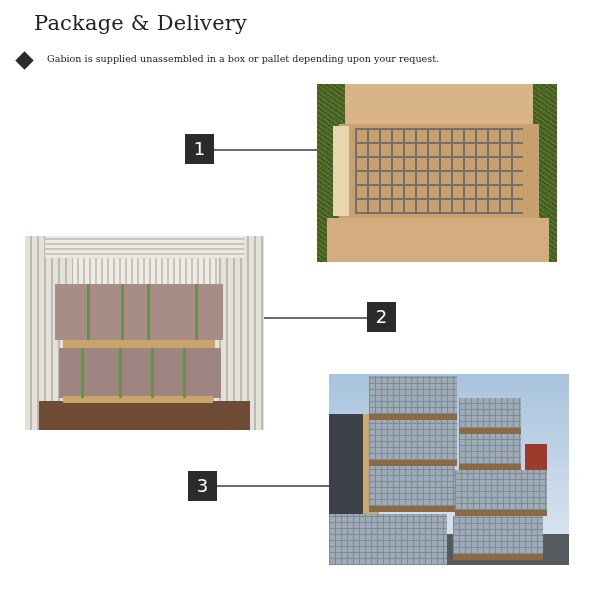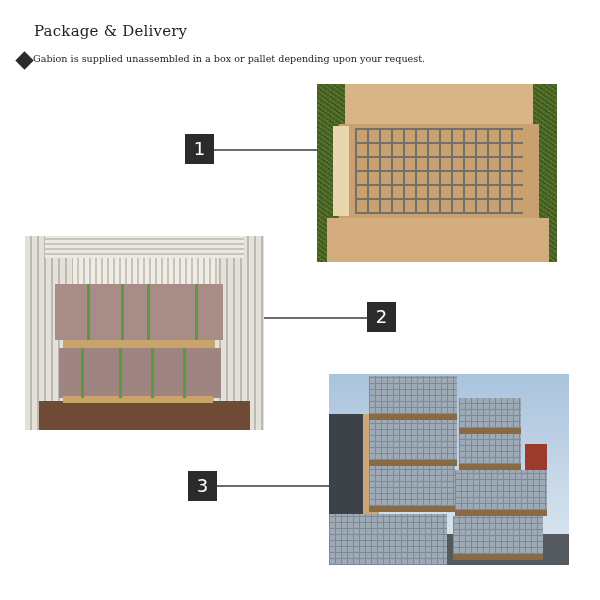--- a/index.html
+++ b/index.html
@@ -1,19 +1,19 @@
 <!DOCTYPE html>
 <html><head>
   <meta charset="utf-8">
   <style>
     html, body { margin:0; padding:0; background:#ffffff; }
     body { width:600px; height:600px; position:relative; overflow:hidden; font-family:"DejaVu Serif", serif; color:#222; }
-    .title { position:absolute; left:34px; top:11px; font-size:15px; color:#222; letter-spacing:0.2px;margin-top:11px; }
+    .title { position:absolute; left:34px; top:11px; font-size:21px; color:#222; letter-spacing:0.2px; }
     .bullet { position:absolute; left:18px; top:54px; width:13px; height:13px; background:#2b2b2b; transform:rotate(45deg); }
-    .desc { position:absolute; left:33px; top:53px; font-size:9.6px; color:#222; white-space:nowrap; }
+    .desc { position:absolute; left:47px; top:53px; font-size:9.6px; color:#222; white-space:nowrap; }
     .photo { position:absolute; overflow:hidden; }
     .badge { position:absolute; width:29px; height:30px; background:#2b2b2b; color:#fff; font-family:"DejaVu Sans", sans-serif; font-size:18px; line-height:30px; text-align:center; }
     .leader { position:absolute; height:2px; background:#6b6b6b; }
 
     
     #p1 { left:317px; top:84px; width:240px; height:178px; background:#4f6b2e; }
     #p1 .grass { position:absolute; inset:0; background:
       repeating-linear-gradient(35deg, rgba(90,120,40,.6) 0 2px, rgba(60,85,30,.6) 2px 4px),
       repeating-linear-gradient(-40deg, rgba(120,140,60,.4) 0 1px, rgba(50,70,25,.4) 1px 3px); }
     #p1 .flapTop { position:absolute; left:28px; top:0; width:188px; height:44px; background:#d8b486; }

